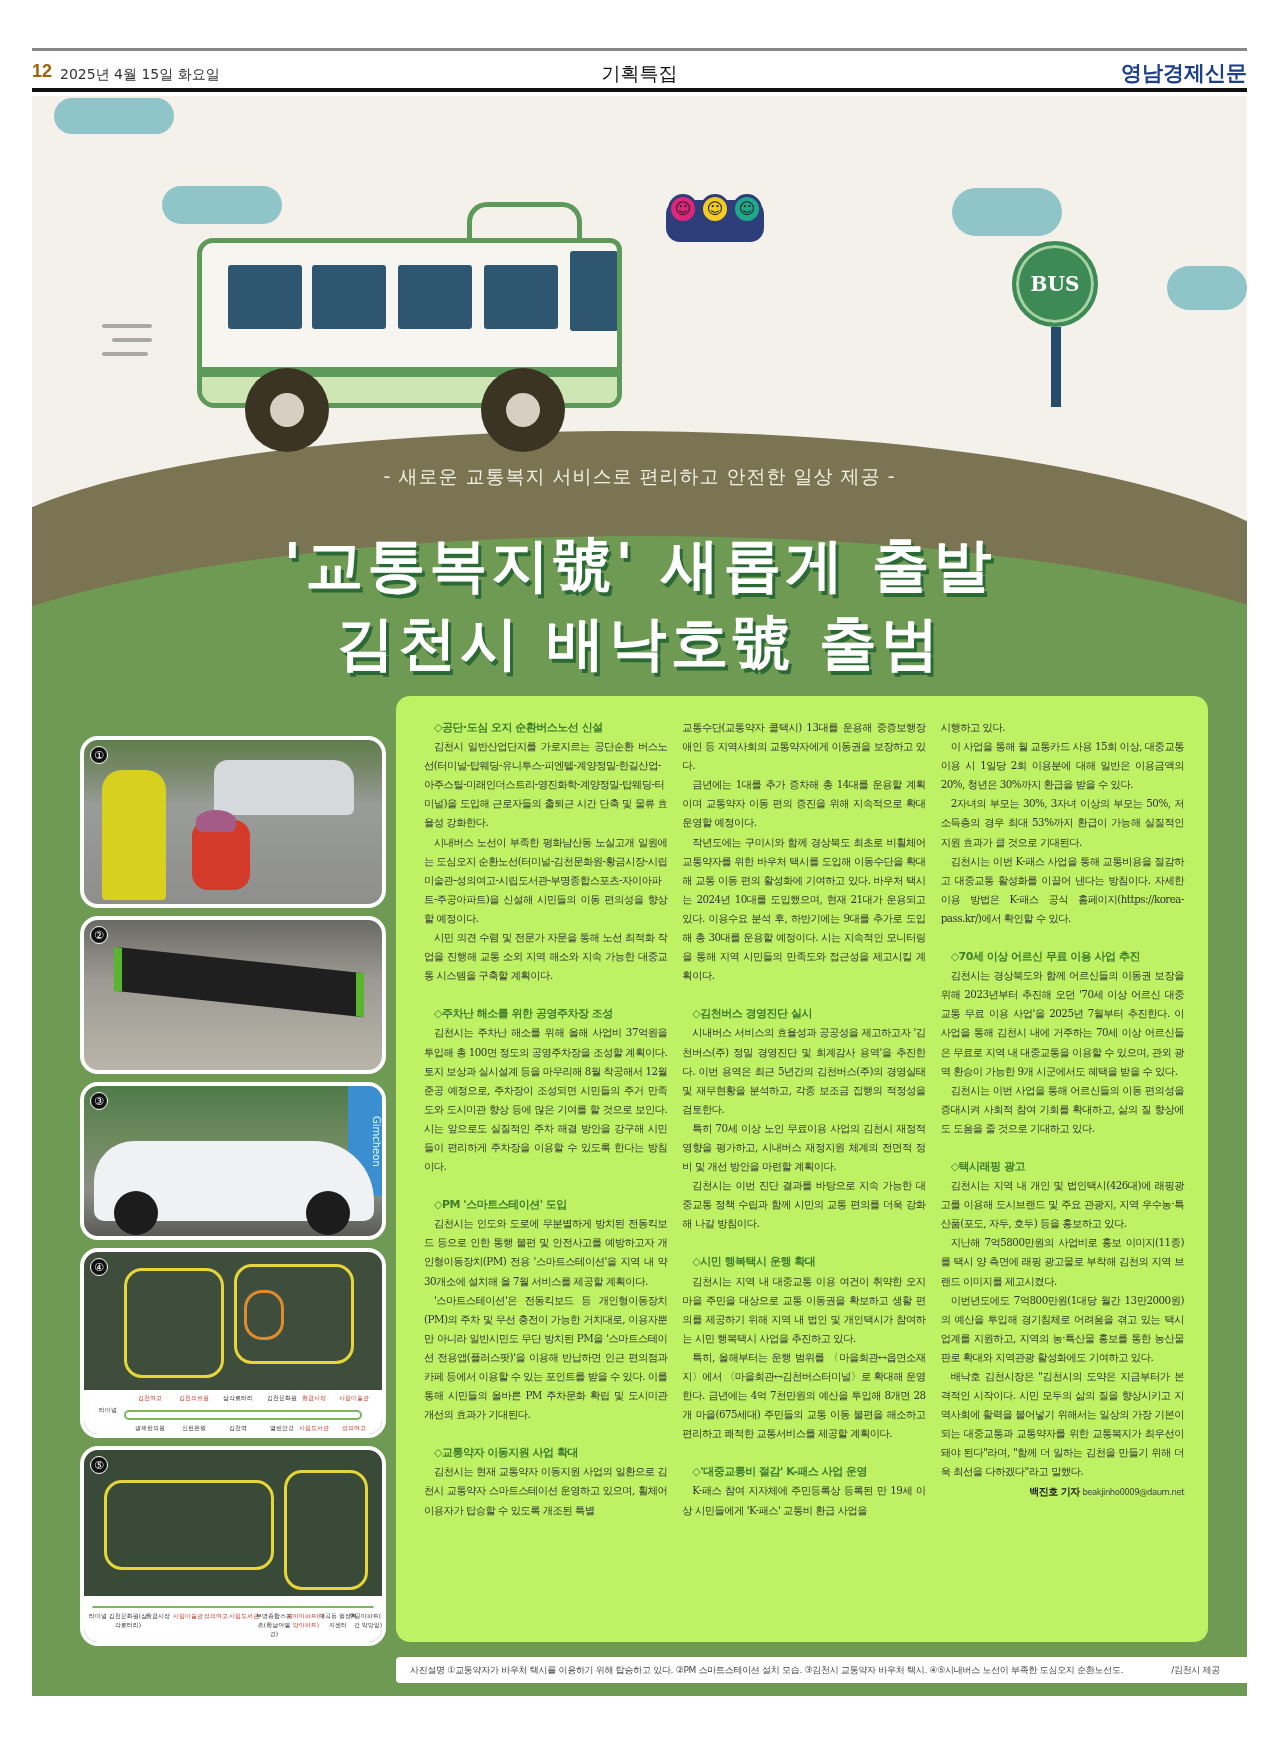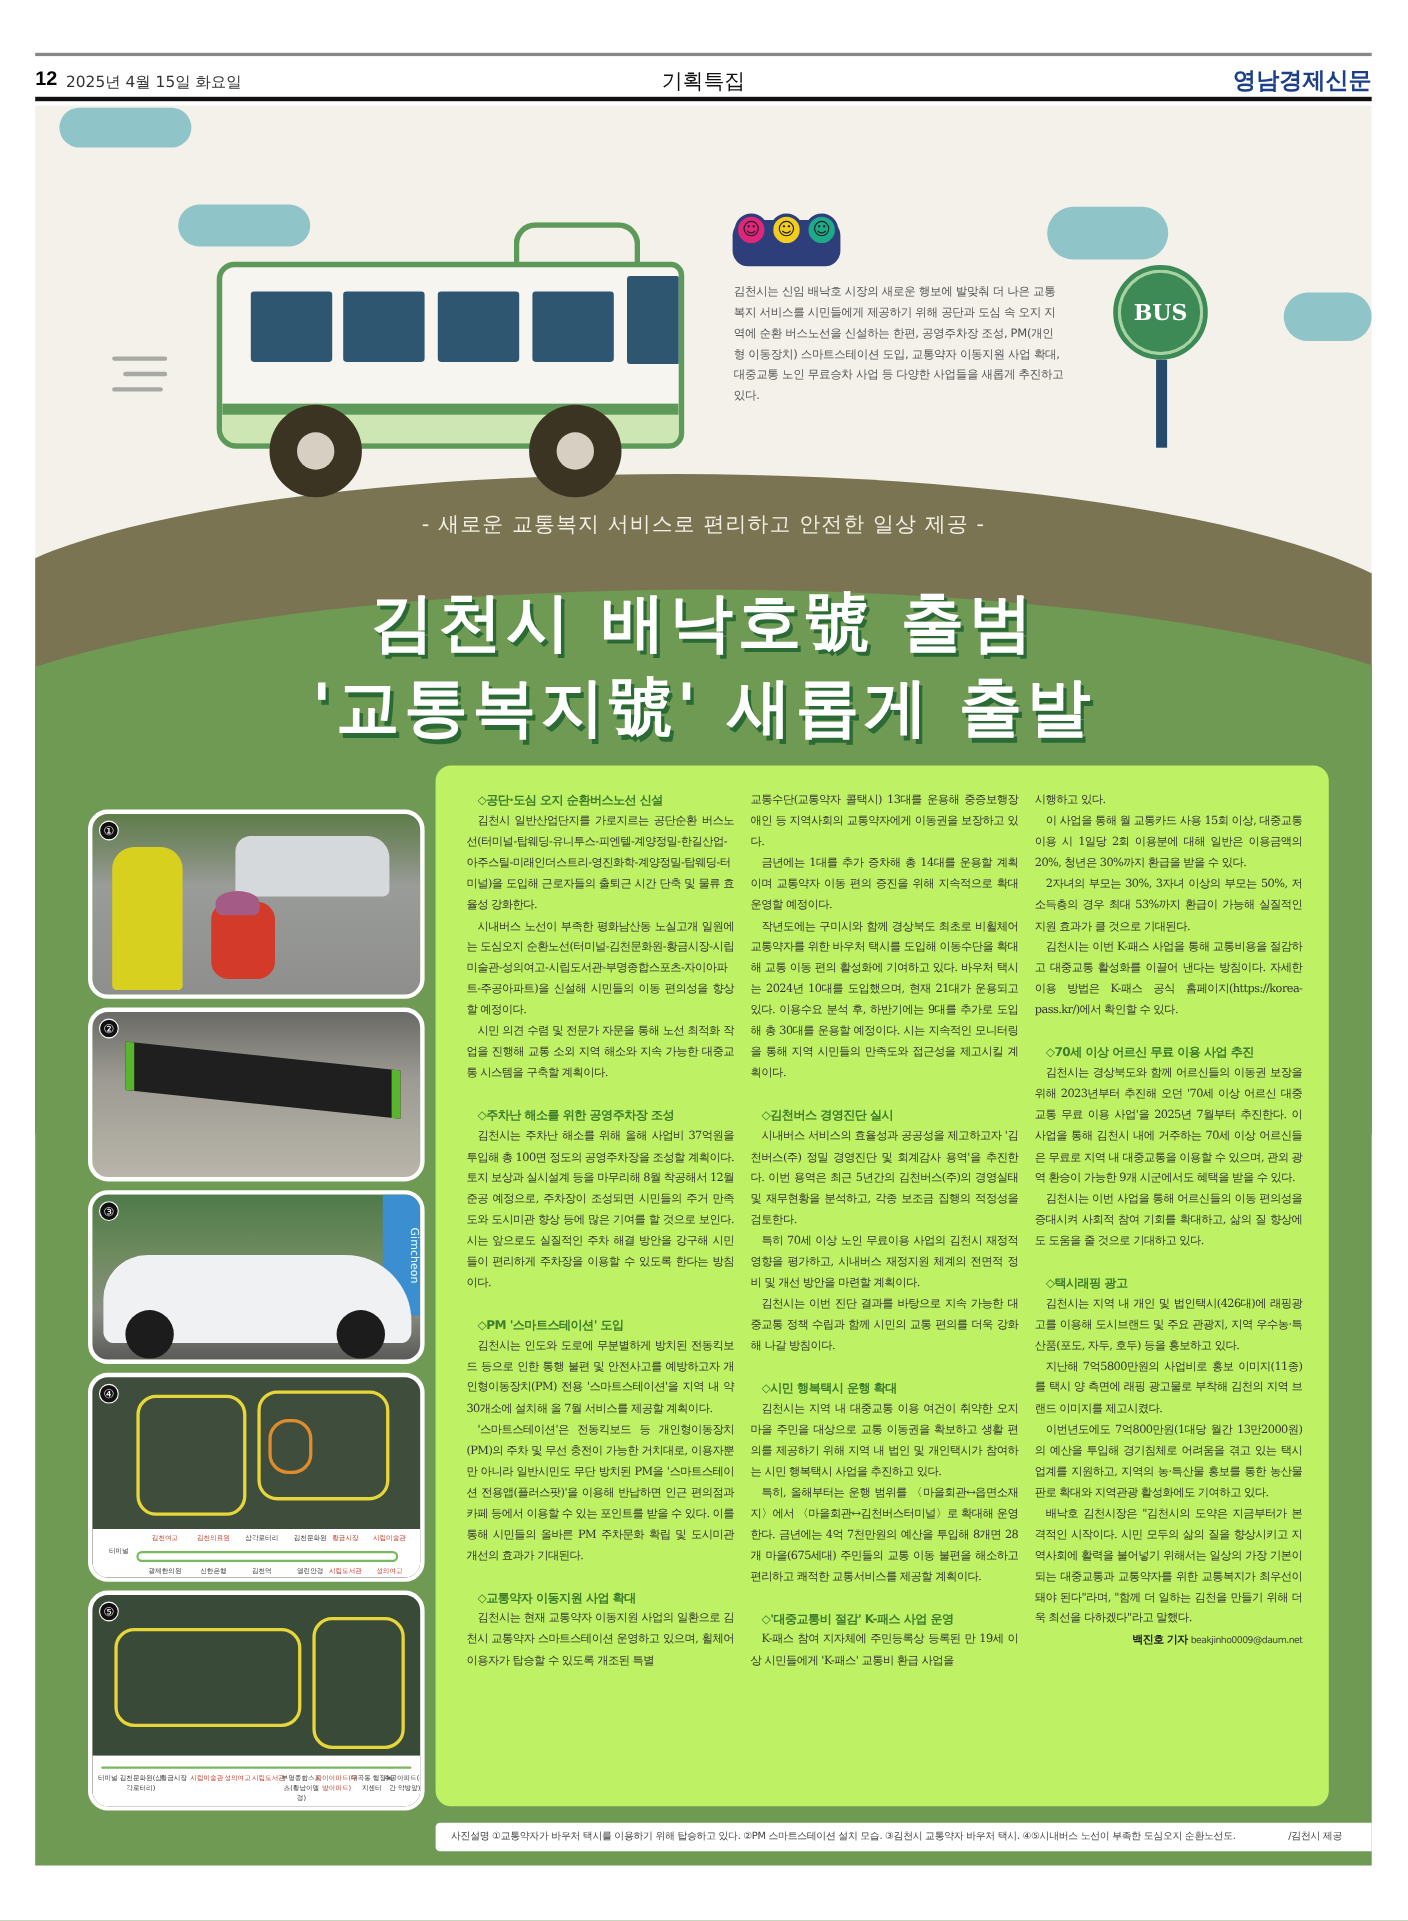--- a/index.html
+++ b/index.html
@@ -1,18 +1,18 @@
 <!DOCTYPE html>
 <html><head>
 <meta charset="utf-8">
 <style>
   * { box-sizing: border-box; margin: 0; padding: 0; }
   body { width: 1280px; height: 1746px; background: #ffffff; font-family: "DejaVu Sans", sans-serif; position: relative; overflow: hidden; }
   .masthead { position: absolute; left: 32px; top: 48px; width: 1215px; height: 44px; border-top: 3px solid #888; border-bottom: 4px solid #111; }
-  .masthead .pg { position: absolute; left: 0; top: 10px; font-family: "Liberation Sans", sans-serif; font-size: 18px; font-weight: bold; color: #000000; }
+  .masthead .pg { position: absolute; left: 0; top: 10px; font-family: "Liberation Sans", sans-serif; font-size: 18px; font-weight: bold; color: #a16207; }
   .masthead .date { position: absolute; left: 28px; top: 15px; font-size: 14px; color: #333; }
   .masthead .section { position: absolute; left: 0; right: 0; top: 10px; text-align: center; font-size: 19px; color: #111; }
   .masthead .brand { position: absolute; right: 0; top: 8px; font-size: 21px; font-weight: bold; color: #1d3f8a; }
 
   .canvas { position: absolute; left: 32px; top: 96px; width: 1215px; height: 1600px; background: #f3f1ea; overflow: hidden; }
   .hill-brown { position: absolute; left: -60px; top: 335px; width: 1340px; height: 600px; background: #7a7452; border-radius: 48% 52% 0 0 / 22% 26% 0 0; }
   .hill-green { position: absolute; left: -120px; top: 440px; width: 1460px; height: 1300px; background: #6f9a54; border-radius: 50% 50% 0 0 / 12% 12% 0 0; }
 
   .cloud { position: absolute; background: #8fc4c9; border-radius: 50px; }
   .cloud.c1 { left: 22px; top: 2px; width: 120px; height: 36px; }
@@ -116,31 +116,30 @@
     <div class="wheel" style="left:48px"></div>
     <div class="wheel" style="left:284px"></div>
   </div>
 
   <div class="faces">
     <div class="face" style="left:2px;background:#e0267a;">☺</div>
     <div class="face" style="left:34px;background:#f2cc1f;">☺</div>
     <div class="face" style="left:66px;background:#1ea98a;">☺</div>
   </div>
 
-  <p class="intro">김천시는 신임 배낙호 시장의 새로운 행보에 발맞춰 더 나은 교통복지 서비스를 시민들에게 제공하기 위해 공단과 도심 속 오지 지역에 순환 버스노선을 신설하는 한편, 공영주차장 조성, PM(개인형 이동장치) 스마트스테이션 도입, 교통약자 이동지원 사업 확대, 대중교통 노인 무료승차 사업 등 다양한 사업들을 새롭게 추진하고 있다.</p>
 
   <div class="busstop">
     <div class="sign">BUS</div>
     <div class="pole"></div>
   </div>
 
   <div class="subtitle">- 새로운 교통복지 서비스로 편리하고 안전한 일상 제공 -</div>
   <div class="headline">
+    <div>'교통복지號' 새롭게 출발</div>
     <div>김천시 배낙호號 출범</div>
-    <div>'교통복지號' 새롭게 출발</div>
   </div>
 
   <div class="photos">
     <div class="photo p1">
       <span class="num">①</span>
       <div class="van"></div>
         <div class="person"></div>
         <div class="rider"></div>
         <div class="hat"></div>
     </div>

